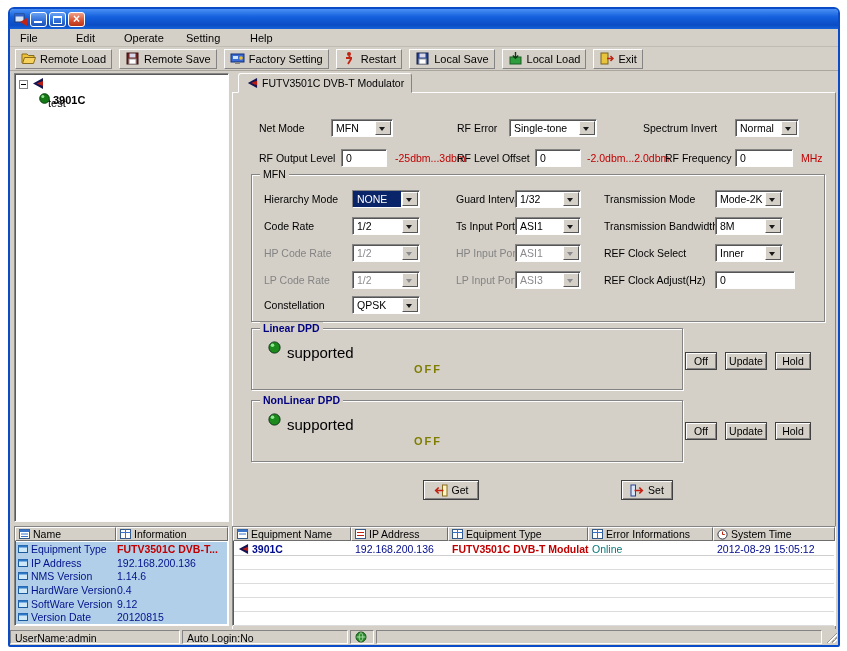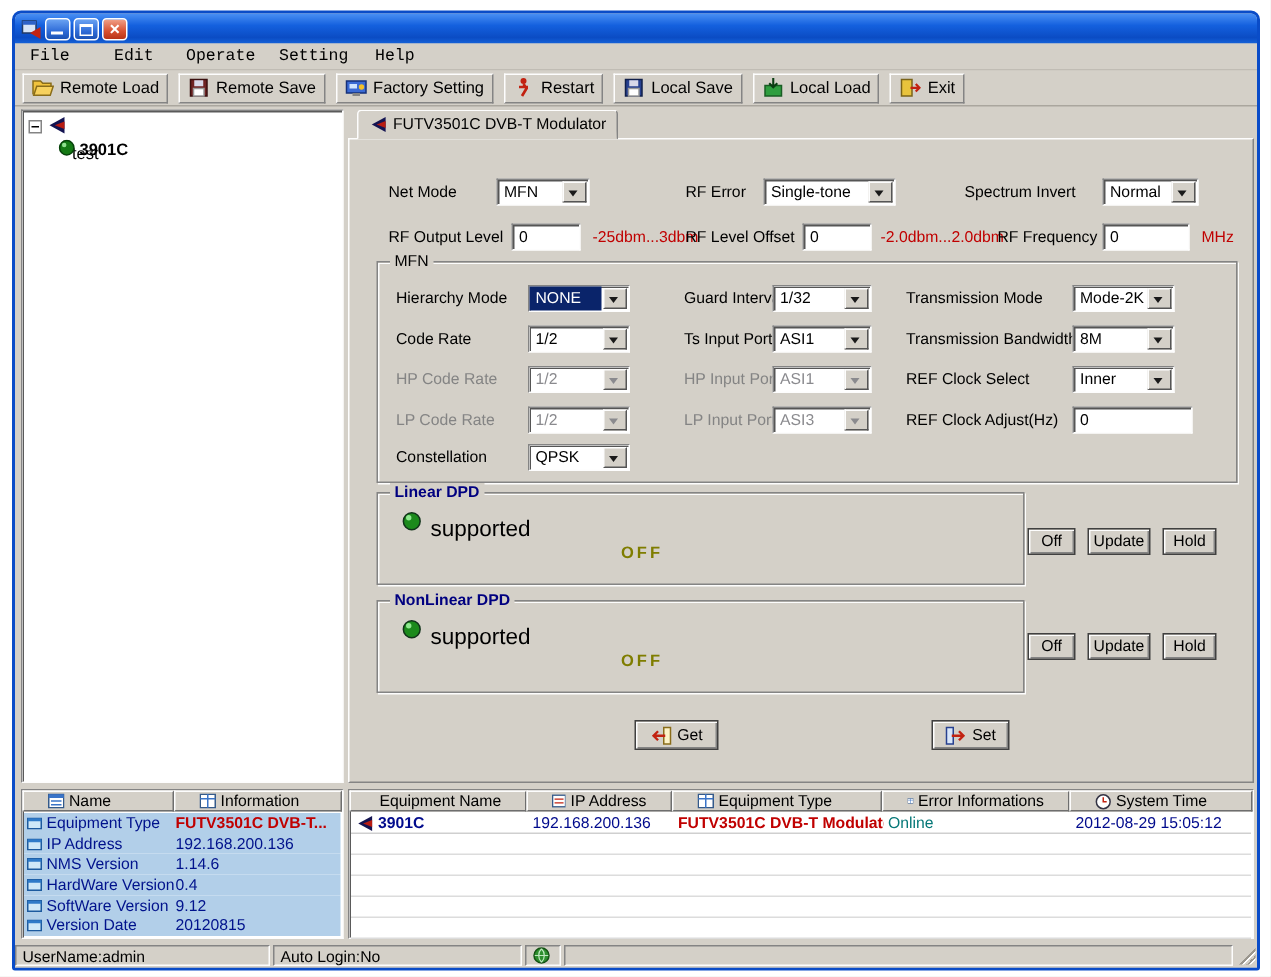--- a/index.html
+++ b/index.html
@@ -20,21 +20,21 @@
             border-radius:3px; background:linear-gradient(180deg,#6aa2f2,#2f6cd8 60%,#1b52b4); }
   .winbtn.close { background:linear-gradient(180deg,#f0a088,#d85030 60%,#b83418); }
   .g-min { position:absolute; left:3px; bottom:3px; width:8px; height:2px; background:#fff; }
   .g-max { position:absolute; left:3px; top:3px; width:9px; height:8px; border:1px solid #fff; border-top-width:2px; }
   .g-x::before { content:"×"; position:absolute; left:0; right:0; top:-1px; text-align:center;
                  color:#fff; font-weight:bold; font-size:12px; font-style:normal; }
 
   
   .menubar { position:absolute; left:0; top:20px; right:0; height:18px; background:#d4d0c8;
              border-bottom:1px solid #c0bcb4; }
-  .mitem { position:absolute; top:3px; font-family:Liberation Mono, monospace; font-size:11px; cursor:default; }
+  .mitem { position:absolute; top:3px; font-family:Liberation Sans, sans-serif; font-size:11px; cursor:default; }
 
   
   .toolbar { position:absolute; left:0; top:38px; right:0; height:24px; background:#d4d0c8;
              border-bottom:1px solid #aaa69e; display:flex; align-items:center; padding-left:5px; gap:7px; }
   .toolbtn { height:20px; display:flex; align-items:center; gap:4px; padding:0 5px;
              border:1px solid; border-color:#fdfdfd #848484 #848484 #fdfdfd; background:#d4d0c8; cursor:default; }
   .toolbtn span { white-space:nowrap; }
 
   
   .sunken { border:1px solid; border-color:#848484 #fdfdfd #fdfdfd #848484; box-shadow:inset 1px 1px 0 #5a5a5a; }
@@ -45,21 +45,21 @@
   .expander::before { content:""; position:absolute; left:1px; right:1px; top:3px; height:1px; background:#000; }
   .tree .root-label { position:absolute; left:33px; top:23px; }
   .tree .child-label { position:absolute; left:38px; top:20px; font-weight:bold; }
   .tree .arrow-pos { position:absolute; left:16px; top:3px; }
   .tree .ball-pos { position:absolute; left:24px; top:19px; }
 
   
   .tab { position:absolute; left:228px; top:64px; height:20px; z-index:2; background:#d4d0c8;
          border:1px solid; border-color:#fdfdfd #848484 #d4d0c8 #fdfdfd; border-radius:3px 3px 0 0;
          display:flex; align-items:center; gap:4px; padding:0 7px; font-size:10.5px; white-space:nowrap; }
-  .tabpane { position:absolute; left:222px; top:83px; width:604px; height:430px; background:#d4d0c8;
+  .tabpane { position:absolute; left:222px; top:83px; width:604px; height:552px; background:#d4d0c8;
              border:1px solid; border-color:#fdfdfd #848484 #848484 #fdfdfd; }
 
   
   .form-area { position:absolute; left:12px; top:7px; width:590px; height:420px; }
   .lbl { position:absolute; white-space:nowrap; font-size:10.5px; }
   .dim { color:#848484; }
   .red { color:#c00000; }
 
   .combo { position:absolute; height:18px; background:#fff; border:1px solid;
            border-color:#848484 #fdfdfd #fdfdfd #848484; box-shadow:inset 1px 1px 0 #555; display:flex; }
@@ -85,21 +85,21 @@
           font-size:10.5px; display:flex; align-items:center; justify-content:center; gap:4px; cursor:default; }
 
   .offtxt { position:absolute; color:#7f7d00; font-weight:bold; letter-spacing:2px; font-size:11px; }
   .led-pos { position:absolute; }
   .sup-pos { position:absolute; font-size:15px; }
 
   
   .infopanel { position:absolute; left:4px; top:517px; width:215px; height:100px; background:#fff; }
   .hrow { display:flex; height:14px; }
   .hcell { background:#d4d0c8; border:1px solid; border-color:#fdfdfd #6e6e6e #6e6e6e #fdfdfd;
-           display:flex; align-items:center; gap:3px; padding:0 16px; font-size:10.5px; white-space:nowrap; overflow:hidden; }
+           display:flex; align-items:center; gap:3px; padding:0 3px; font-size:10.5px; white-space:nowrap; overflow:hidden; }
   .info-body { position:absolute; left:1px; right:1px; top:15px; bottom:1px; display:flex; flex-direction:column; }
   .irow { flex:1; display:flex; align-items:center; background:#b2cfe9; color:#00128c; font-size:10.5px; }
   .irow .c1 { width:101px; display:flex; align-items:center; gap:3px; padding-left:2px; white-space:nowrap; overflow:hidden; }
   .irow .c2 { flex:1; white-space:nowrap; overflow:hidden; }
   .vred { color:#c00000; font-weight:bold; }
 
   
   .devpanel { position:absolute; left:222px; top:517px; width:604px; height:100px; background:#fff; }
   .dt-body { position:absolute; left:1px; right:1px; top:15px; bottom:1px; background:#fff; }
   .drow { display:flex; height:14px; align-items:center; border-bottom:1px solid #cfcfcf; font-size:10.5px; }

